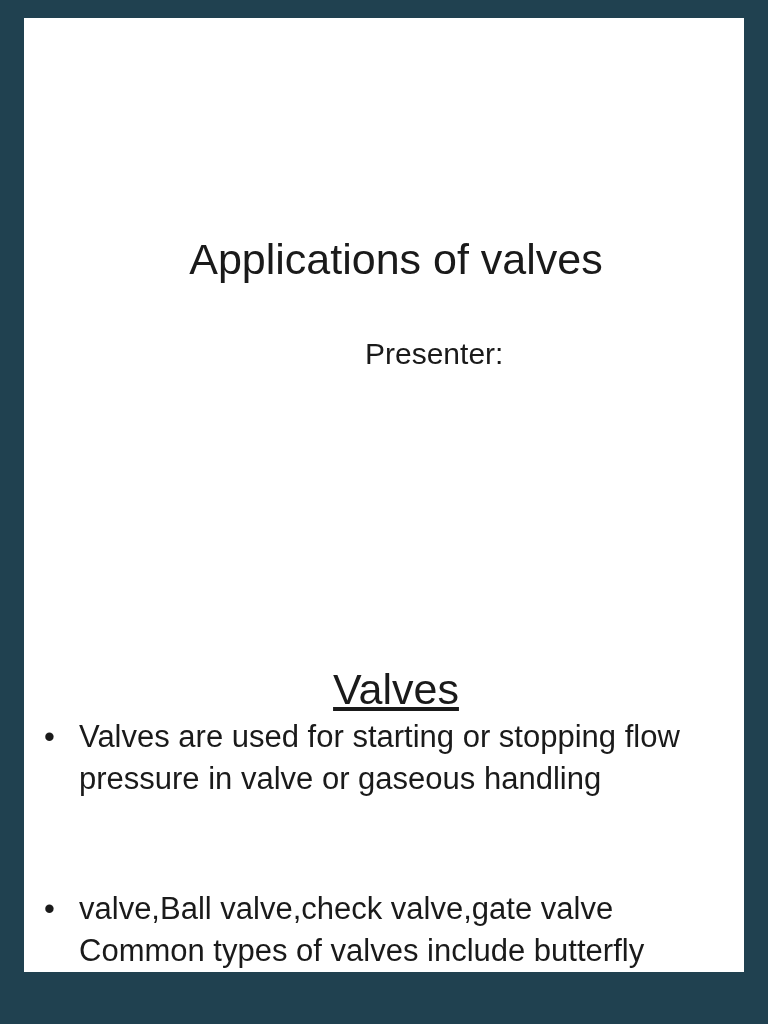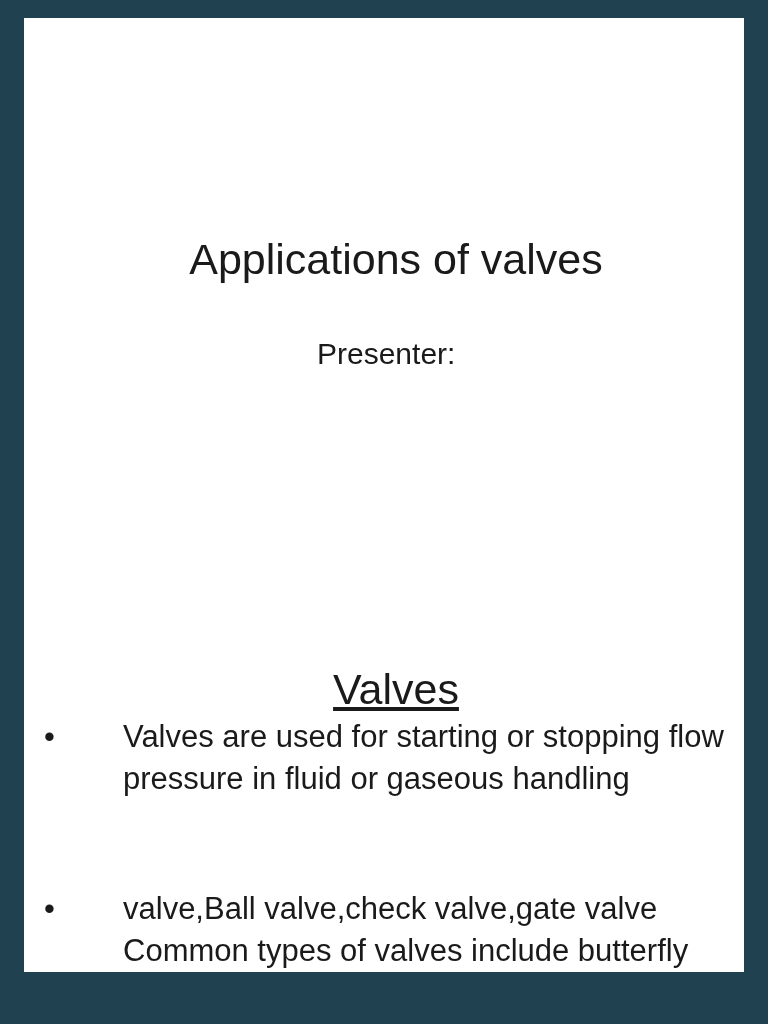--- a/index.html
+++ b/index.html
@@ -44,20 +44,21 @@
     white-space: nowrap;
   }
   .title-1 { top: 226px; }
   .title-2 { top: 656px; text-decoration: underline; }
 
   .presenter-line {
     position: absolute;
     font-size: 30px;
     line-height: 36px;
     white-space: nowrap;
+    margin-left: 48px;
   }
   .presenter-label { left: 317px; top: 336px; }
   .presenter-name  { left: 415px; top: 382px; }
   .presenter-id    { left: 453px; top: 428px; }
 
   .bullet-item {
     position: absolute;
     left: 44px;
     display: flex;
     align-items: flex-start;
@@ -68,39 +69,38 @@
     width: 35px;
     flex: 0 0 35px;
     font-size: 31px;
     line-height: 42px;
   }
   .bullet-lines { flex: 0 0 auto; }
   .bullet-line {
     font-size: 31px;
     line-height: 42px;
     white-space: nowrap;
-    margin-left: 44px;
   }
 </style>
 </head>
 <body>
 
 <div class="page">
 
   <h1 class="slide-title title-1">Applications of valves</h1>
 
   <div class="presenter-line presenter-label">Presenter:</div>
 
   <h2 class="slide-title title-2">Valves</h2>
 
   <div class="bullet-item bullet-item-1">
     <span class="bullet-marker">•</span>
     <div class="bullet-lines">
       <div class="bullet-line">Valves are used for starting or stopping flow</div>
-      <div class="bullet-line">pressure in fluid or gaseous handling</div>
+      <div class="bullet-line">pressure in valve or gaseous handling</div>
     </div>
   </div>
 
   <div class="bullet-item bullet-item-2">
     <span class="bullet-marker">•</span>
     <div class="bullet-lines">
       <div class="bullet-line">valve,Ball valve,check valve,gate valve</div>
       <div class="bullet-line">Common types of valves include butterfly</div>
     </div>
   </div>

